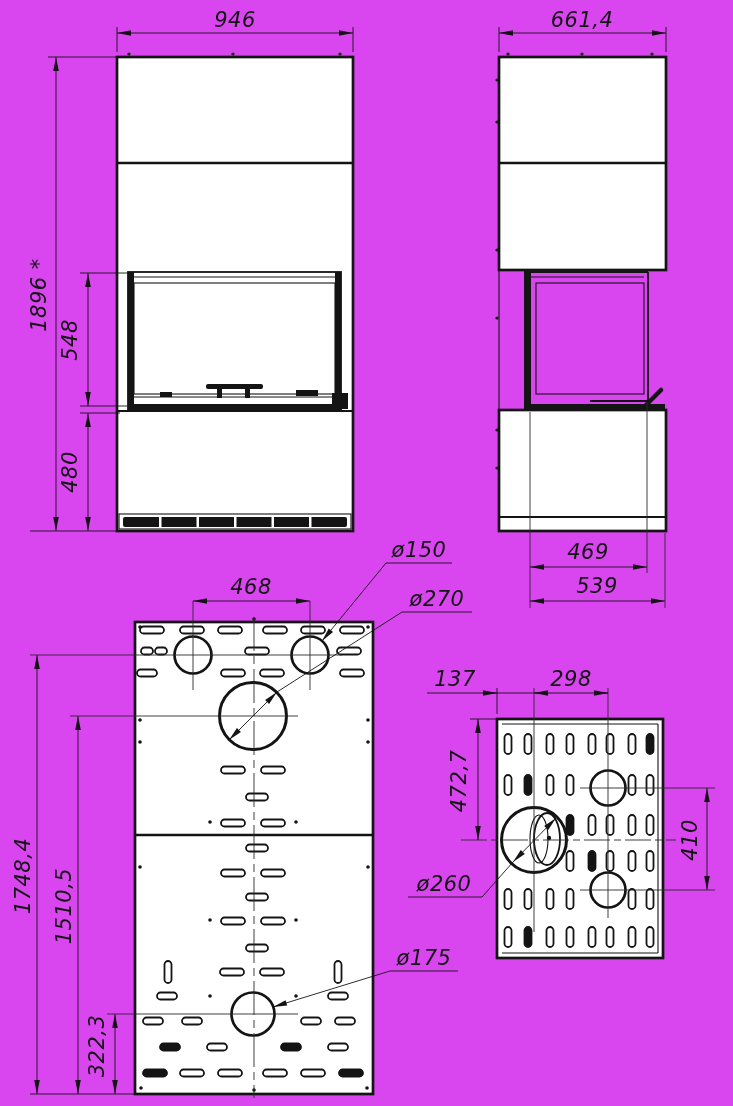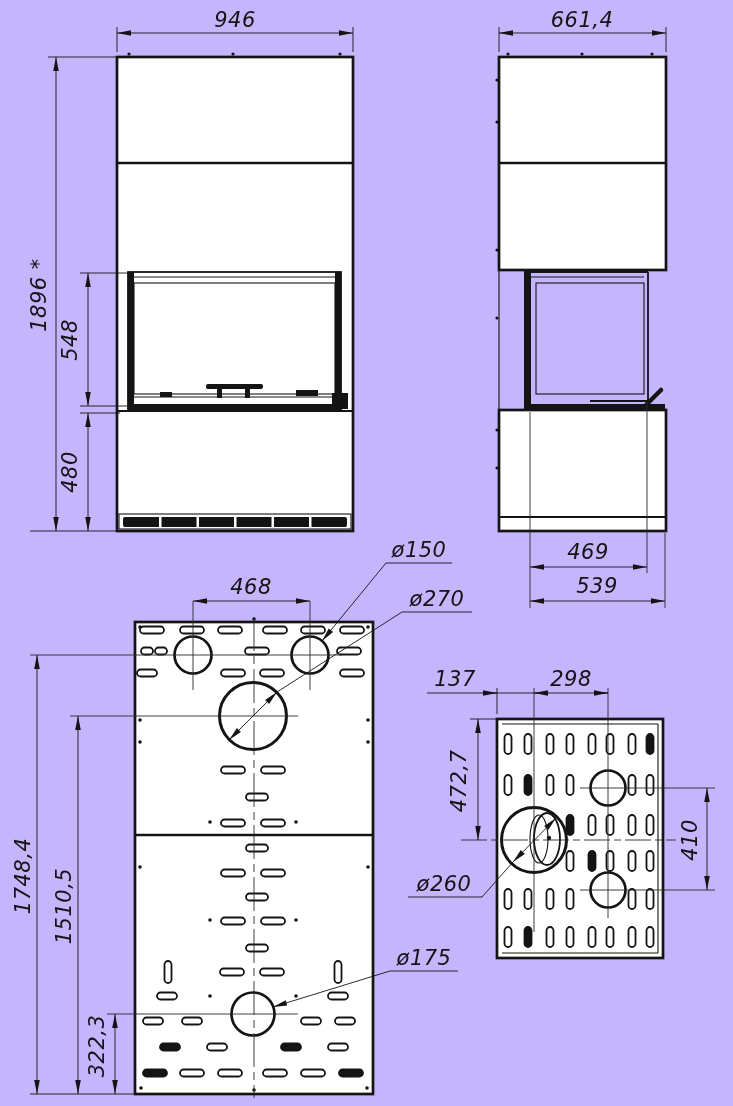--- a/index.html
+++ b/index.html
@@ -1,16 +1,16 @@
 <!DOCTYPE html>
 <html><head>
 <meta charset="utf-8">
 <style>
   html,body{margin:0;padding:0;background:#ffffff;}
-  .sheet{position:relative;width:733px;height:1106px;background:#c4b5fd;overflow:hidden;}
+  .sheet{position:relative;width:733px;height:1106px;background:#d946ef;overflow:hidden;}
   svg{display:block;}
   .dim-text{
     font-family:"DejaVu Sans",sans-serif;
     font-style:italic;
     font-size:21px;
     fill:#141414;
     letter-spacing:.5px;
   }
   .thick{stroke:#141414;stroke-width:2.7;fill:none;}
   .thick3{stroke:#141414;stroke-width:3;fill:none;}

